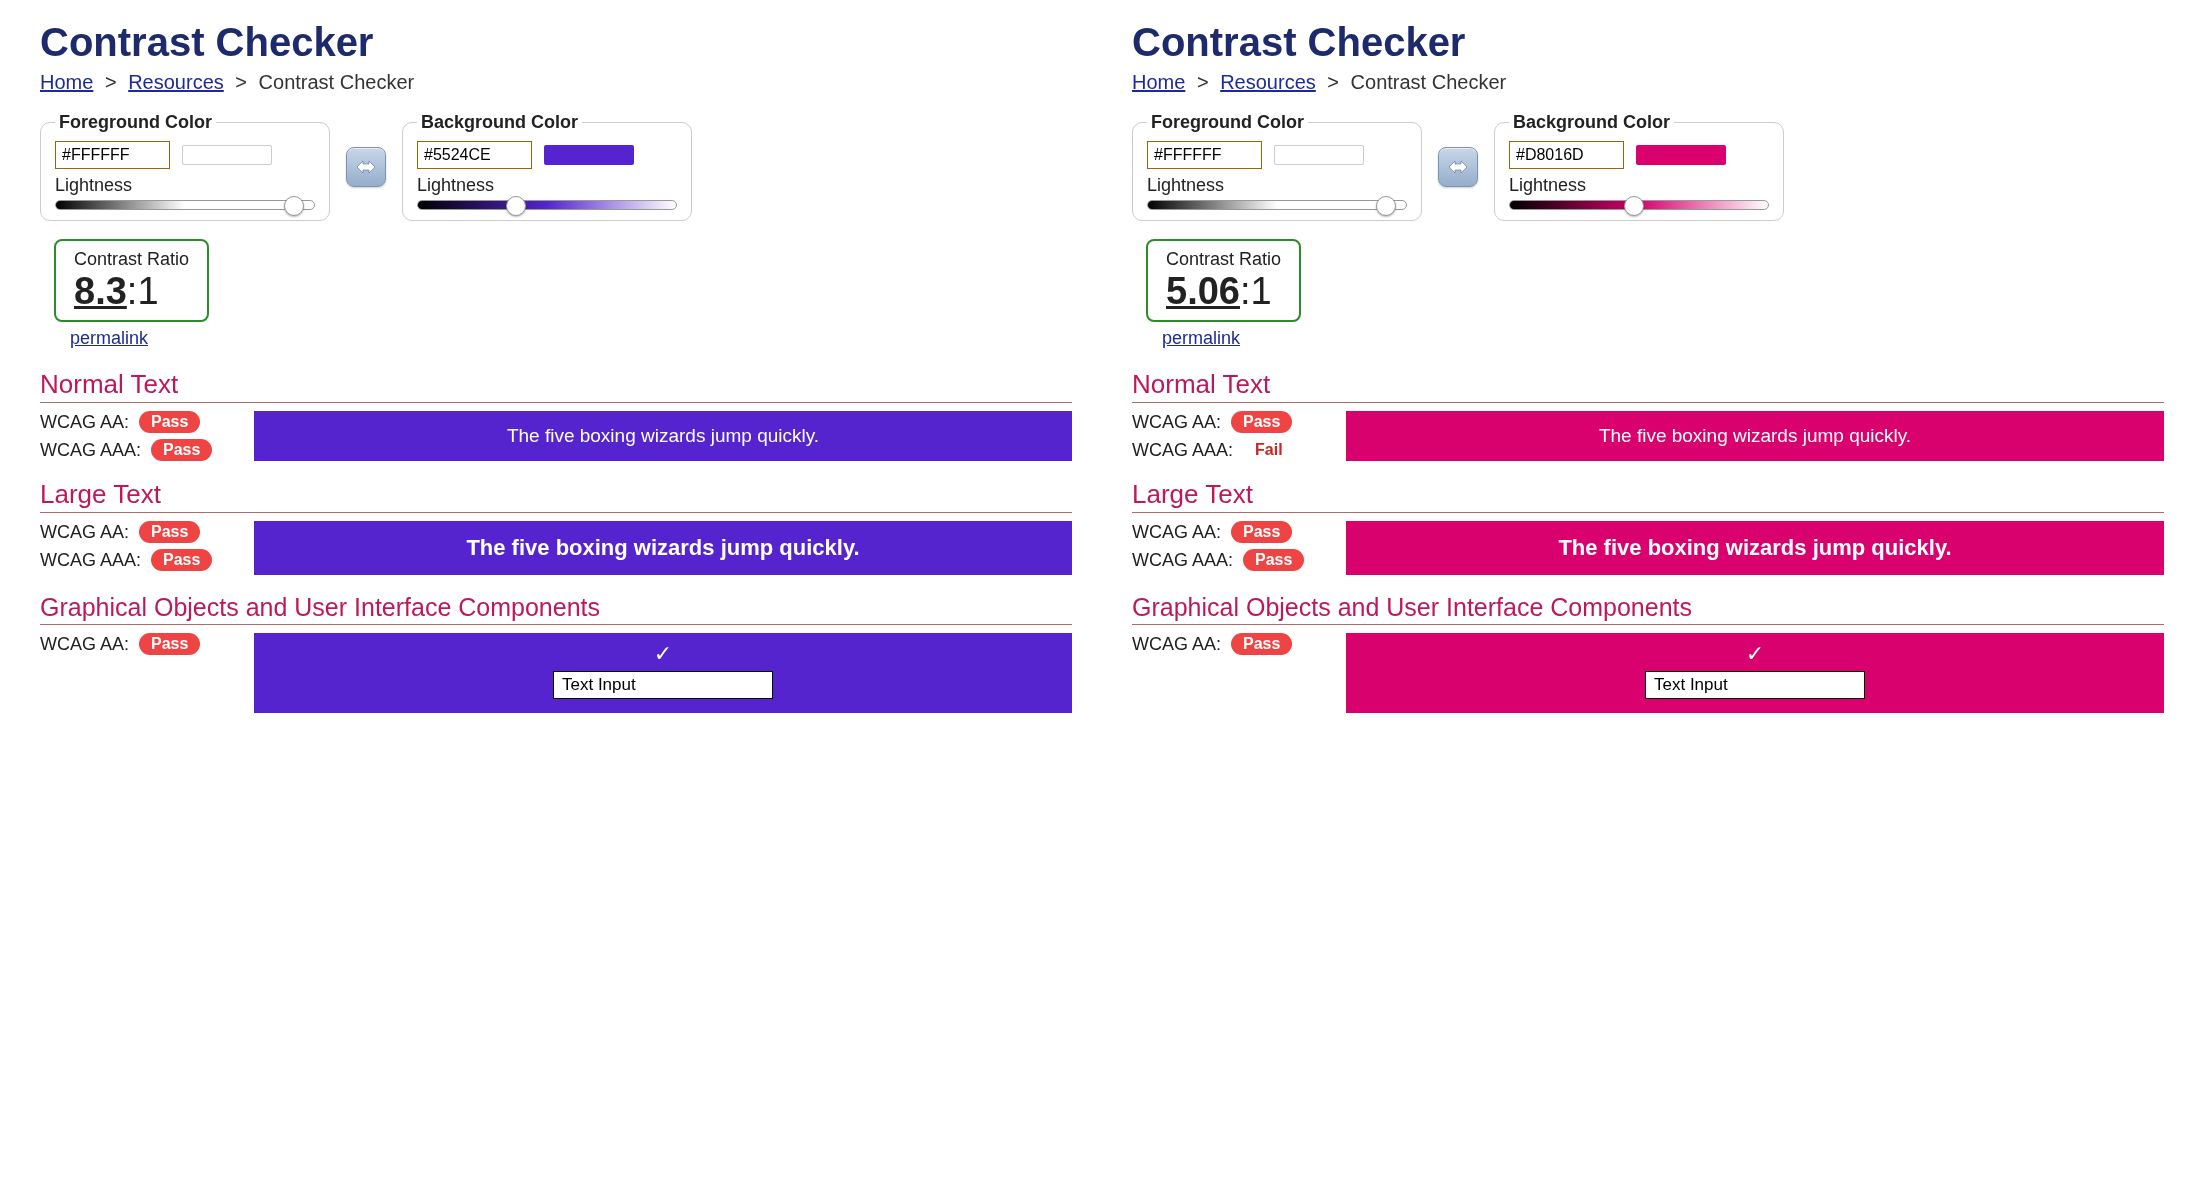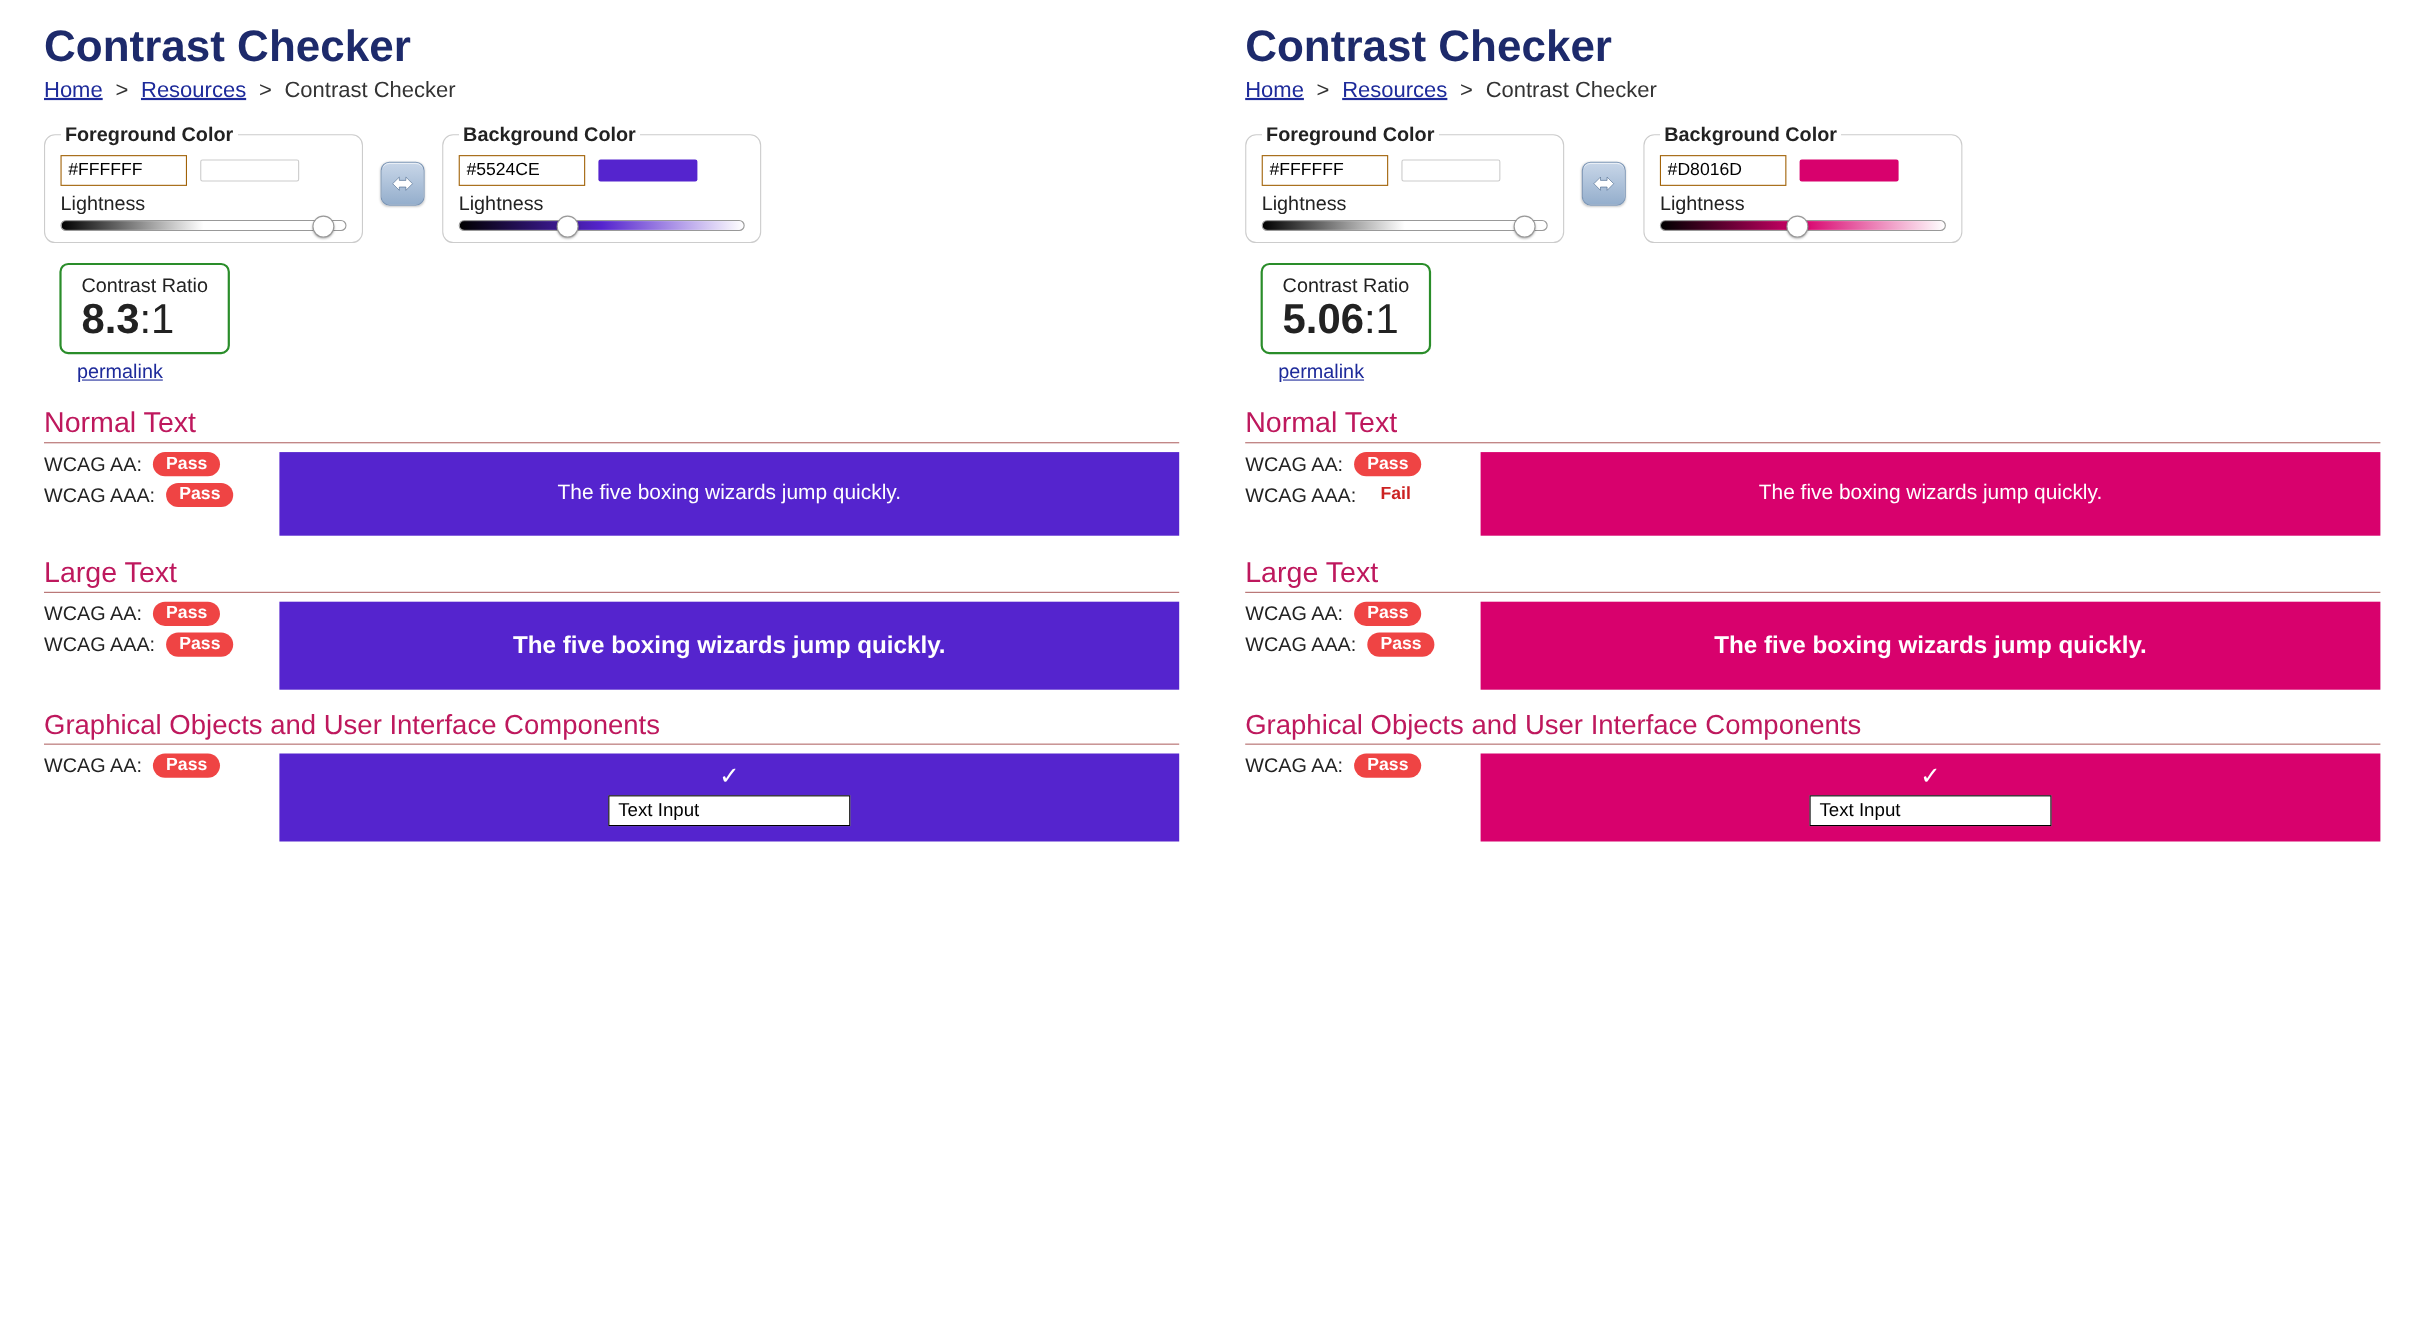--- a/index.html
+++ b/index.html
@@ -116,21 +116,21 @@
     margin-left: 14px;
     margin-bottom: 6px;
     text-align: left;
   }
   .ratio-label { font-size: 18px; }
   .ratio-value {
     font-size: 38px;
     line-height: 1;
     margin-top: 2px;
   }
-  .ratio-value .big { font-weight: 800; }
+  .ratio-value .big { font-weight: 800; text-decoration: underline; }
   .permalink {
     margin-left: 30px;
     margin-bottom: 20px;
   }
   .permalink a {
     color: #1d2a9a;
     text-decoration: underline;
     font-size: 18px;
   }
 
@@ -168,21 +168,21 @@
   .badge.pass { background: #ef4444; color: #fff; }
   .badge.fail { color: #c22; font-weight: 700; background: transparent; }
 
   .sample {
     flex: 1;
     color: #fff;
     display: flex;
     flex-direction: column;
     align-items: center;
     justify-content: center;
-    padding: 27px 10px;
+    padding: 14px 10px;
     font-size: 19px;
   }
   .sample.large { font-weight: 700; font-size: 22px; }
   .sample.ui { padding: 8px 10px 14px 10px; }
   .check { font-size: 22px; margin-bottom: 4px; }
   .text-input-sample {
     background: #fff;
     color: #000;
     border: 1px solid #000;
     padding: 3px 8px;

